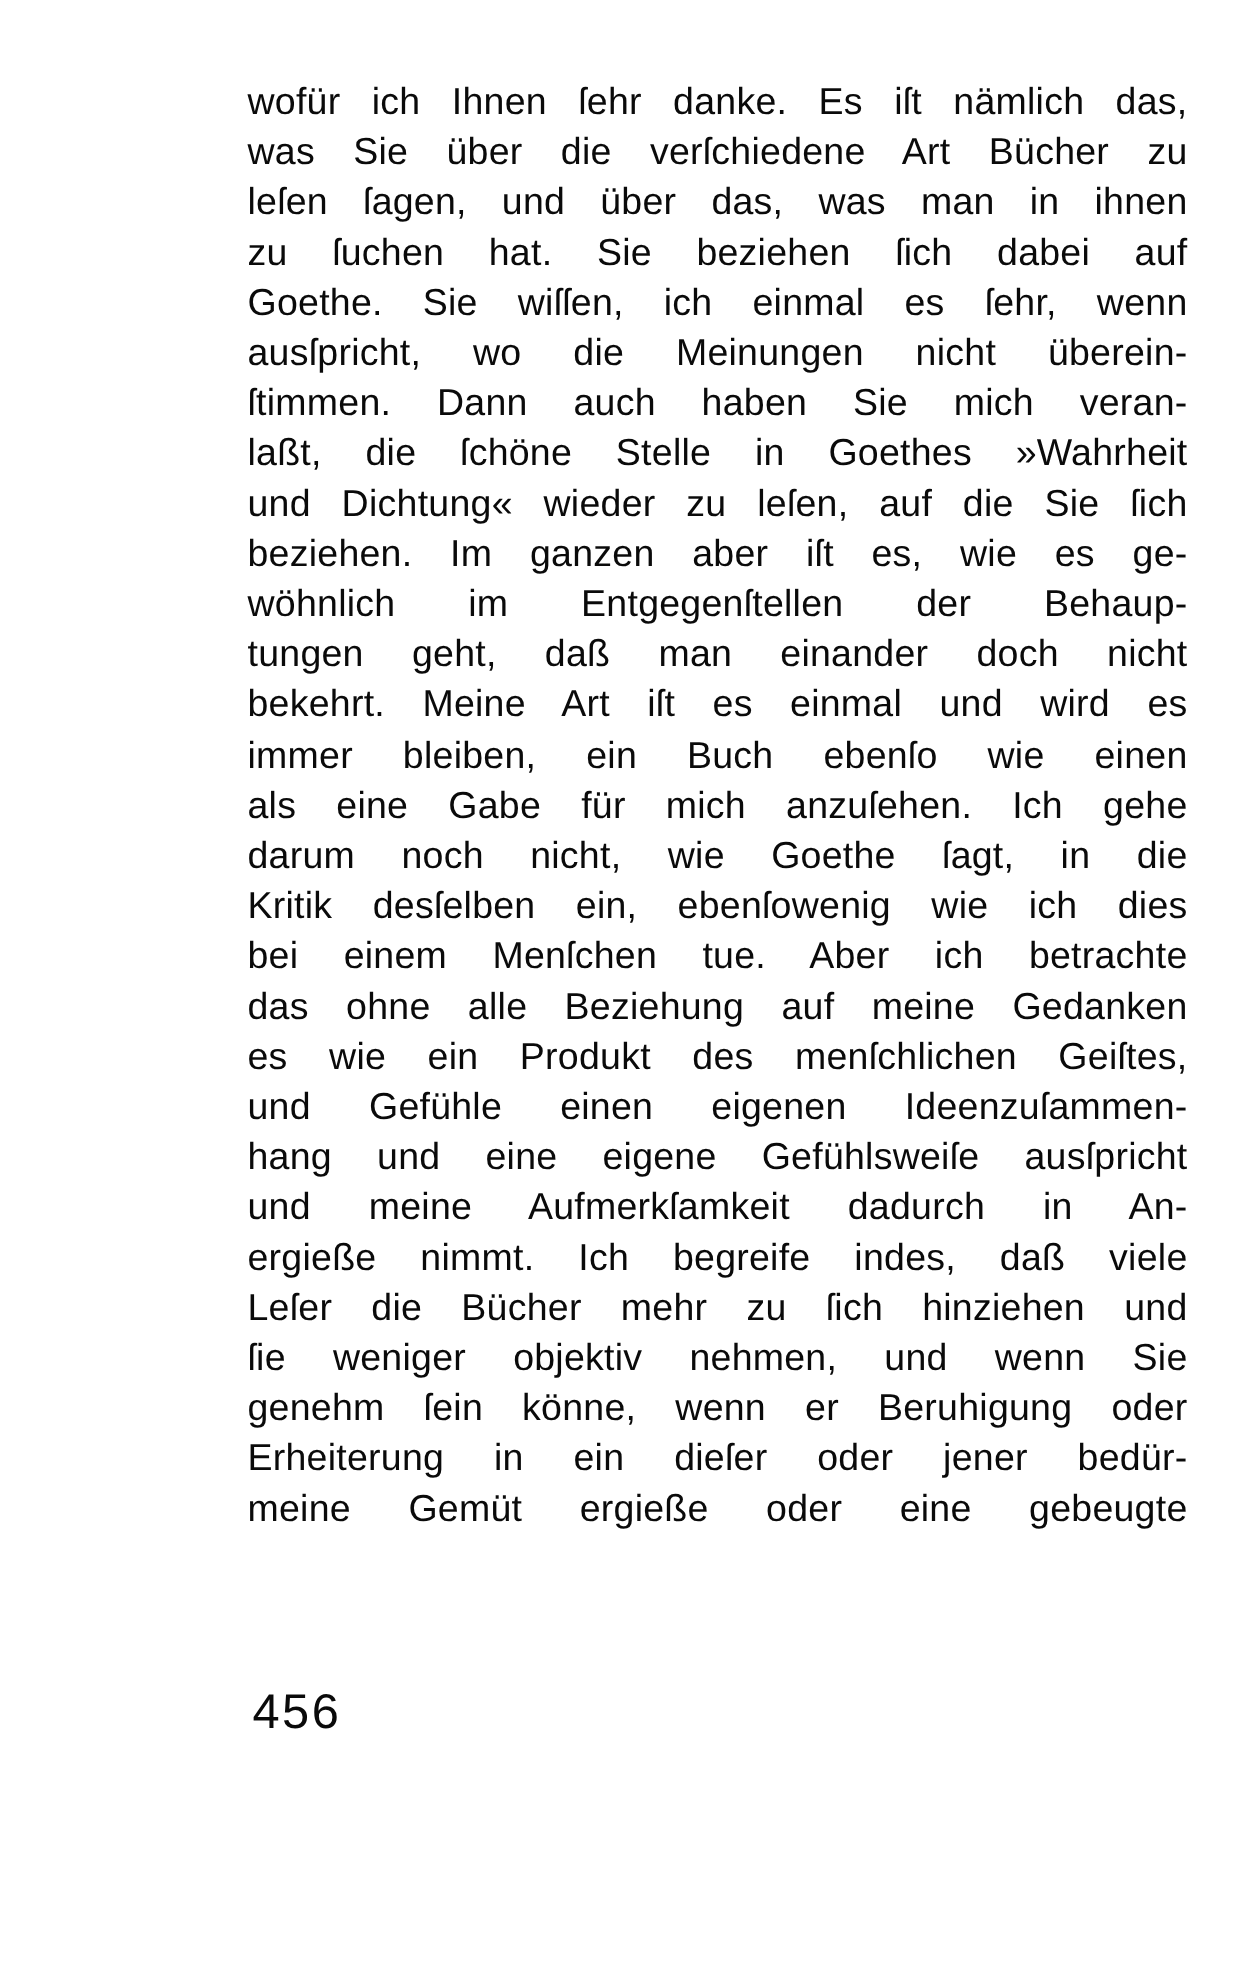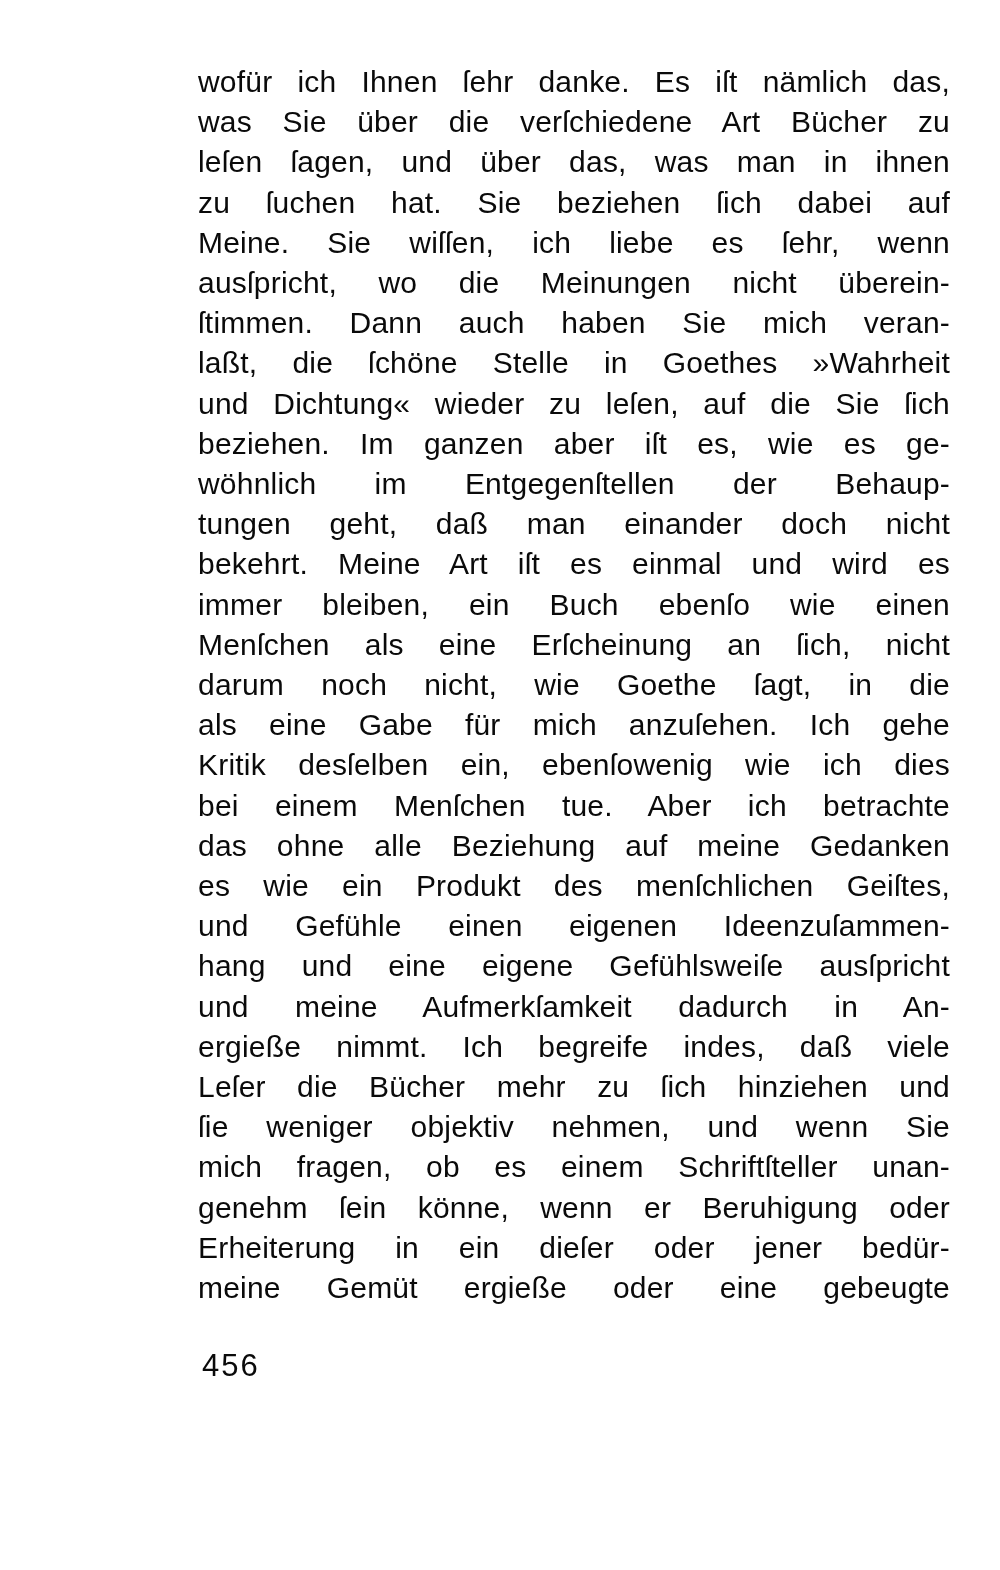--- a/index.html
+++ b/index.html
@@ -29,56 +29,54 @@
     text-align: justify;
     text-align-last: justify;
     white-space: normal;
     letter-spacing: 0.2px;
     color: #0a0a0a;
   }
   .page-number {
     position: absolute;
     left: 182px;
     top: 1348px;
-    font-size: 31px;
+    font-size: 39px;
     letter-spacing: 2px;
     color: #0a0a0a;
   }
 </style>
 </head>
 <body>
 
 <div class="page">
   <div class="text-block" id="text-block">
       <div class="line">wofür ich Ihnen ſehr danke. Es iſt nämlich das,</div>
       <div class="line">was Sie über die verſchiedene Art Bücher zu</div>
       <div class="line">leſen ſagen, und über das, was man in ihnen</div>
       <div class="line">zu ſuchen hat. Sie beziehen ſich dabei auf</div>
-      <div class="line">Meine. Sie wiſſen, ich liebe es ſehr, wenn</div>
+      <div class="line">Goethe. Sie wiſſen, ich einmal es ſehr, wenn</div>
       <div class="line">ausſpricht, wo die Meinungen nicht überein-</div>
       <div class="line">ſtimmen. Dann auch haben Sie mich veran-</div>
       <div class="line">laßt, die ſchöne Stelle in Goethes »Wahrheit</div>
       <div class="line">und Dichtung« wieder zu leſen, auf die Sie ſich</div>
       <div class="line">beziehen. Im ganzen aber iſt es, wie es ge-</div>
       <div class="line">wöhnlich im Entgegenſtellen der Behaup-</div>
       <div class="line">tungen geht, daß man einander doch nicht</div>
       <div class="line">bekehrt. Meine Art iſt es einmal und wird es</div>
       <div class="line">immer bleiben, ein Buch ebenſo wie einen</div>
-      <div class="line">Menſchen als eine Erſcheinung an ſich, nicht</div>
+      <div class="line">als eine Gabe für mich anzuſehen. Ich gehe</div>
       <div class="line">darum noch nicht, wie Goethe ſagt, in die</div>
-      <div class="line">als eine Gabe für mich anzuſehen. Ich gehe</div>
       <div class="line">Kritik desſelben ein, ebenſowenig wie ich dies</div>
       <div class="line">bei einem Menſchen tue. Aber ich betrachte</div>
       <div class="line">das ohne alle Beziehung auf meine Gedanken</div>
       <div class="line">es wie ein Produkt des menſchlichen Geiſtes,</div>
       <div class="line">und Gefühle einen eigenen Ideenzuſammen-</div>
       <div class="line">hang und eine eigene Gefühlsweiſe ausſpricht</div>
       <div class="line">und meine Aufmerkſamkeit dadurch in An-</div>
       <div class="line">ergieße nimmt. Ich begreife indes, daß viele</div>
       <div class="line">Leſer die Bücher mehr zu ſich hinziehen und</div>
       <div class="line">ſie weniger objektiv nehmen, und wenn Sie</div>
-      <div class="line">mich fragen, ob es einem Schriftſteller unan-</div>
       <div class="line">genehm ſein könne, wenn er Beruhigung oder</div>
       <div class="line">Erheiterung in ein dieſer oder jener bedür-</div>
       <div class="line">meine Gemüt ergieße oder eine gebeugte</div>
     </div>
   <div class="page-number">456</div>
 </div>
 
 </body></html>

